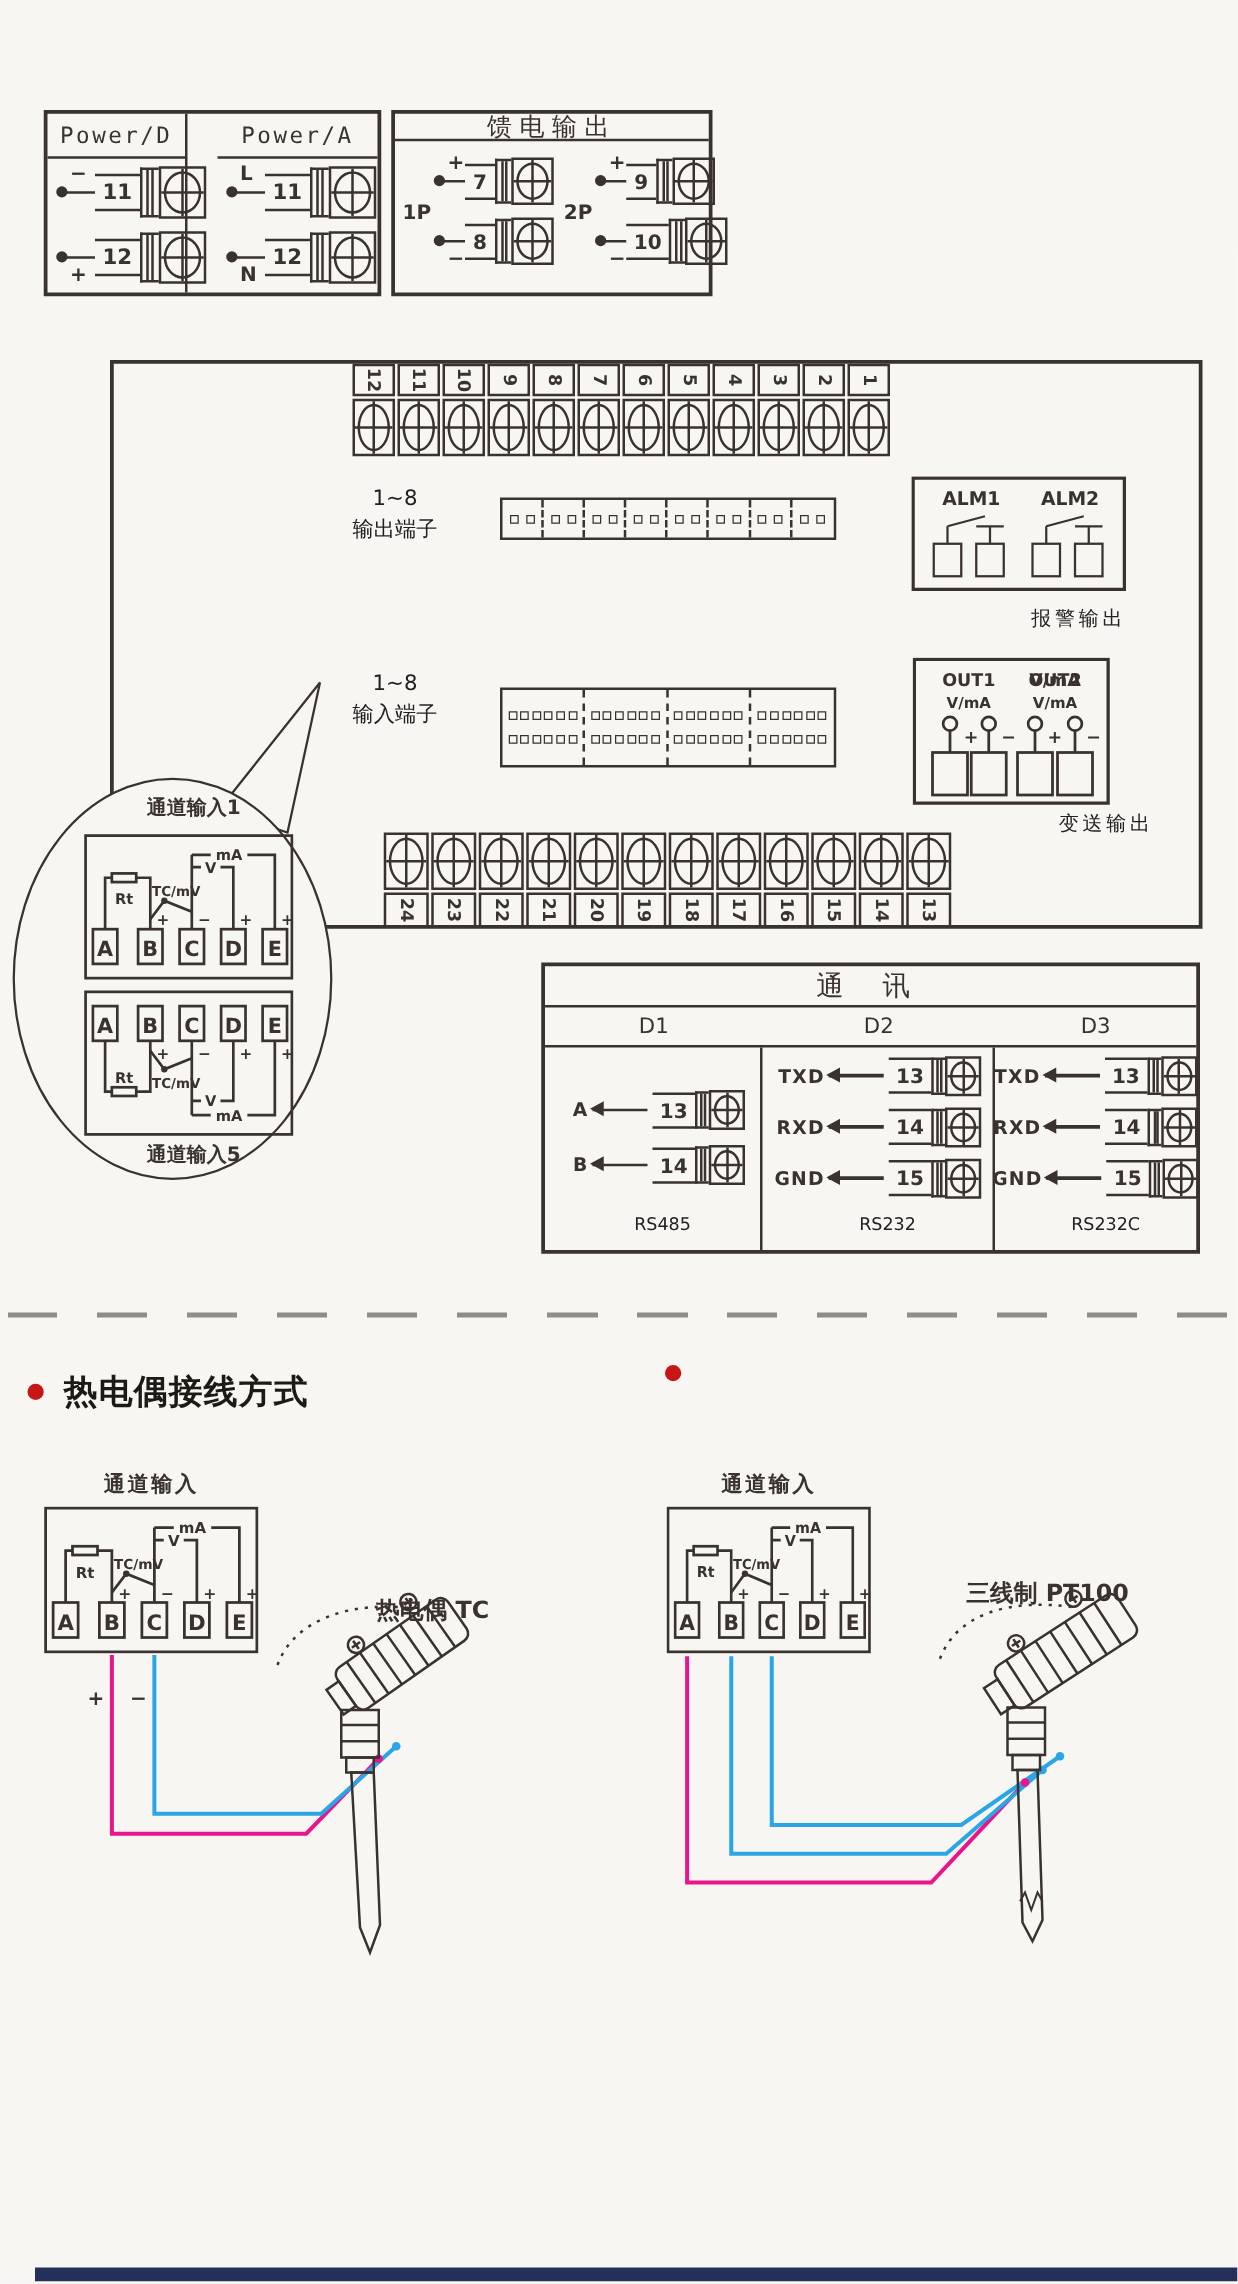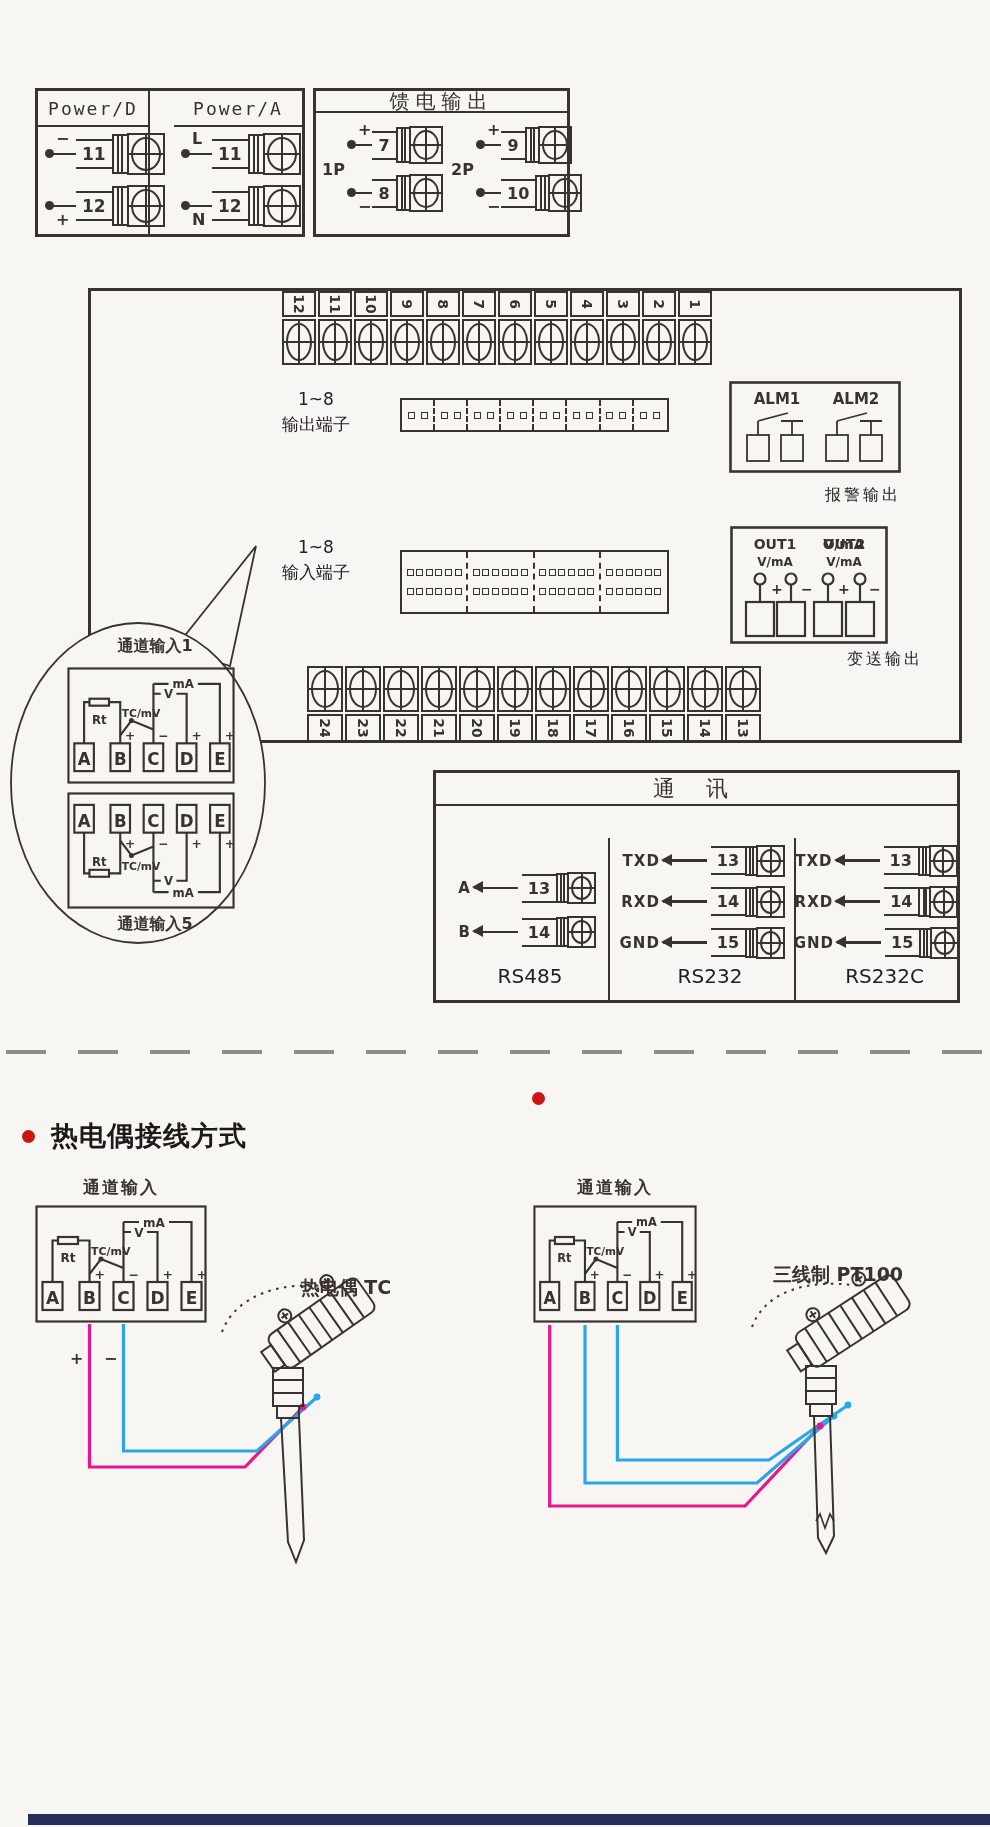--- a/index.html
+++ b/index.html
@@ -60,21 +60,21 @@
   .dual-label{text-align:center;font-size:17px;line-height:25px;color:#242021;}
   .capt{text-align:right;font-size:16px;letter-spacing:3px;color:#242021;}
 
   
   .ccol{position:absolute;top:0;bottom:0;}
   .crow{display:flex;align-items:center;justify-content:center;height:44px;}
   .clabel{font-size:15px;font-weight:600;text-align:right;padding-right:3px;letter-spacing:1px;}
   .arrow{position:relative;height:2.5px;background:var(--ink);width:44px;margin-right:4px;flex:0 0 auto;}
   .arrow::before{content:"";position:absolute;left:-2px;top:-5.5px;border-right:11px solid var(--ink);
     border-top:6px solid transparent;border-bottom:6px solid transparent;}
-  .ccapt{position:absolute;left:16px;right:0;bottom:12px;text-align:center;font-size:20px;color:#242021;}
+  .ccapt{position:absolute;left:16px;right:0;bottom:12px;text-align:center;font-size:14px;color:#242021;}
 
   .divider{position:absolute;left:6px;right:6px;top:1050px;height:4px;
     background:repeating-linear-gradient(90deg,#8f8d8a 0 40px,transparent 40px 72px);}
   .footer-bar{position:absolute;left:28px;right:0;top:1814px;height:11px;background:var(--navy);}
 
   svg text{font-family:"DejaVu Sans",sans-serif;fill:var(--ink);}
   svg .ln{fill:none;stroke:var(--ink);}
 </style>
 </head>
 <body>
@@ -578,20 +578,25 @@
     <text x="17.5" y="35" text-anchor="middle" font-size="17" font-weight="bold">A</text>
     <text x="54.5" y="35" text-anchor="middle" font-size="17" font-weight="bold">B</text>
     <text x="88.5" y="35" text-anchor="middle" font-size="17" font-weight="bold">C</text>
     <text x="122.5" y="35" text-anchor="middle" font-size="17" font-weight="bold">D</text>
     <text x="156.5" y="35" text-anchor="middle" font-size="17" font-weight="bold">E</text>
   </svg>
   <div class="abs" style="left:70px;top:914px;width:170px;text-align:center;font-size:16px;font-weight:600;z-index:6;">通道输入5</div>
 
   <div class="abs" style="left:433px;top:770px;width:527px;height:233px;border:3px solid var(--ink);">
     <div class="ctr" style="height:33px;border-bottom:2.5px solid var(--ink);font-size:22px;letter-spacing:12px;font-weight:500;">通  讯</div>
+    <div class="abs" style="left:0;top:33px;right:0;height:32px;border-bottom:2.5px solid var(--ink);">
+      <div class="ctr abs" style="left:0;width:174px;height:100%;font-size:17px;">D1</div>
+      <div class="ctr abs" style="left:174px;width:186px;height:100%;font-size:17px;">D2</div>
+      <div class="ctr abs" style="left:360px;right:0;height:100%;font-size:17px;">D3</div>
+    </div>
     <div class="abs" style="left:0;top:65px;right:0;bottom:0;">
       <div class="ccol" style="left:0;width:174px;border-right:2.5px solid var(--ink);padding-top:28px;">
         <div>
             <div class="crow">
             <span class="clabel" style="width:26px;">A</span>
             <span class="arrow"></span>
             <span class="tnum" style="font-size:16px;">13</span>
             <span class="tbars" style="width:11px;height:30px;"></span>
             <span class="screw" style="width:29px;height:32px;"></span>
           </div>
@@ -655,21 +660,21 @@
             <span class="screw" style="width:29px;height:32px;"></span>
           </div>
           </div>
         <div class="ccapt">RS232C</div>
       </div>
     </div>
   </div>
 
   <div class="divider"></div>
 
-  <div class="abs sec-title" style="left:22px;top:1118px;align-items:center;">
+  <div class="abs sec-title" style="left:22px;top:1095px;align-items:center;">
     <span class="bullet"></span>
     <span class="t">热电偶接线方式</span>
   </div>
   <div class="abs sec-title" style="left:532px;top:1092px;">
     <span class="bullet"></span>
   </div>
 
   <div class="abs" style="left:45px;top:1176px;width:152px;text-align:center;font-size:17px;font-weight:600;letter-spacing:2px;">通道输入</div>
   <div class="abs" style="left:543px;top:1176px;width:144px;text-align:center;font-size:17px;font-weight:600;letter-spacing:2px;">通道输入</div>
 

